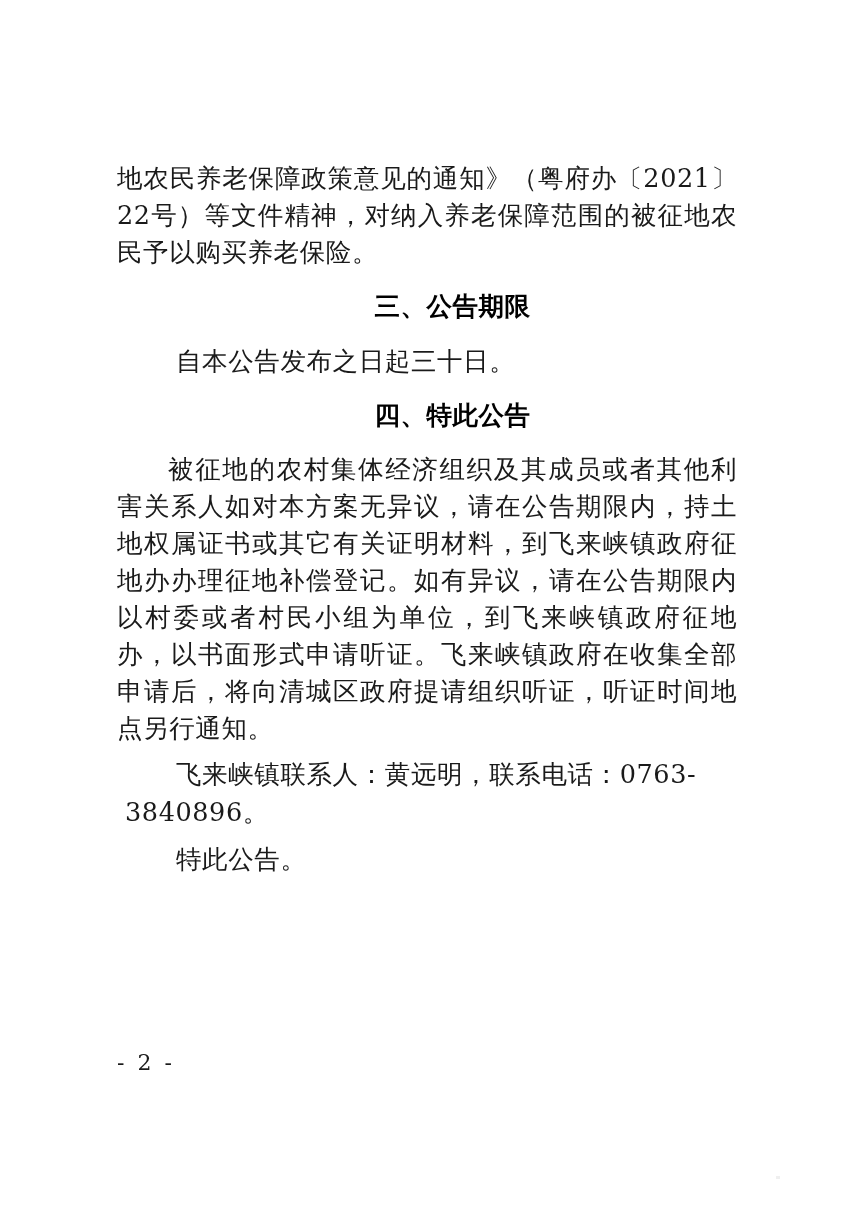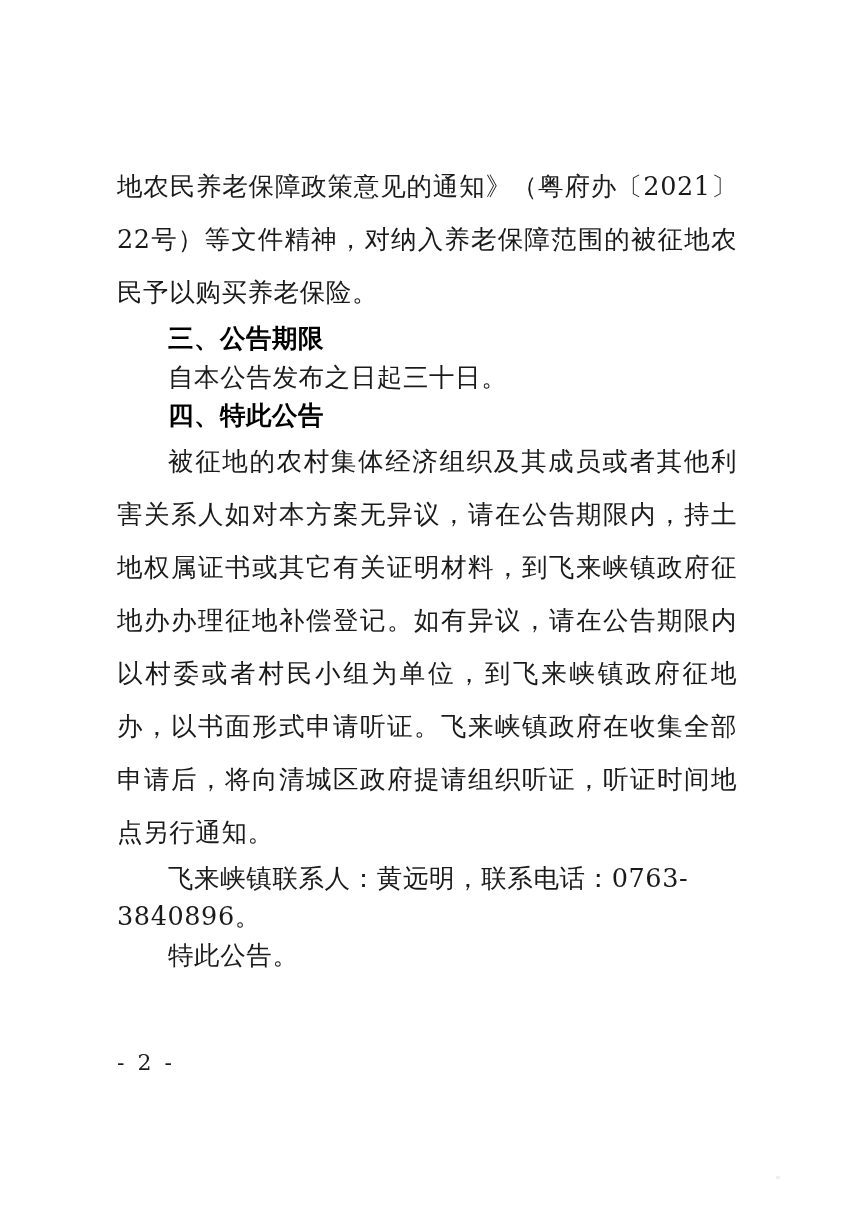--- a/index.html
+++ b/index.html
@@ -18,48 +18,49 @@
   }
   .doc-body {
     position: absolute;
     left: 117px;
     top: 160px;
     width: 620px;
   }
   .para {
     font-family: "DejaVu Serif", "Liberation Serif", serif;
     font-size: 25.5px;
-    line-height: 53px;
+    line-height: 37px;
     color: #1a1a1a;
     text-align: justify;
     text-justify: inter-character;
     letter-spacing: 0.6px;
     margin: 0;
     text-indent: 0;
     word-break: break-all;
   }
   .para.indent {
     text-indent: 2em;
   }
   .heading {
     font-family: "DejaVu Sans", "Liberation Sans", sans-serif;
     font-size: 25.5px;
     line-height: 38.6px;
     font-weight: bold;
     color: #000000;
-    margin: 0;
+    margin: 16px;
     text-indent: 2em;
     letter-spacing: 0.5px;
+    text-align: center;
   }
   .line {
     font-family: "DejaVu Serif", "Liberation Serif", serif;
     font-size: 25.5px;
     line-height: 38.6px;
     color: #1a1a1a;
-    margin: 0;
+    margin: 8px;
     text-indent: 2em;
     letter-spacing: 0.6px;
   }
   .page-number {
     position: absolute;
     left: 117px;
     top: 1050px;
     font-family: "DejaVu Serif", "Liberation Serif", serif;
     font-size: 22px;
     color: #1a1a1a;

